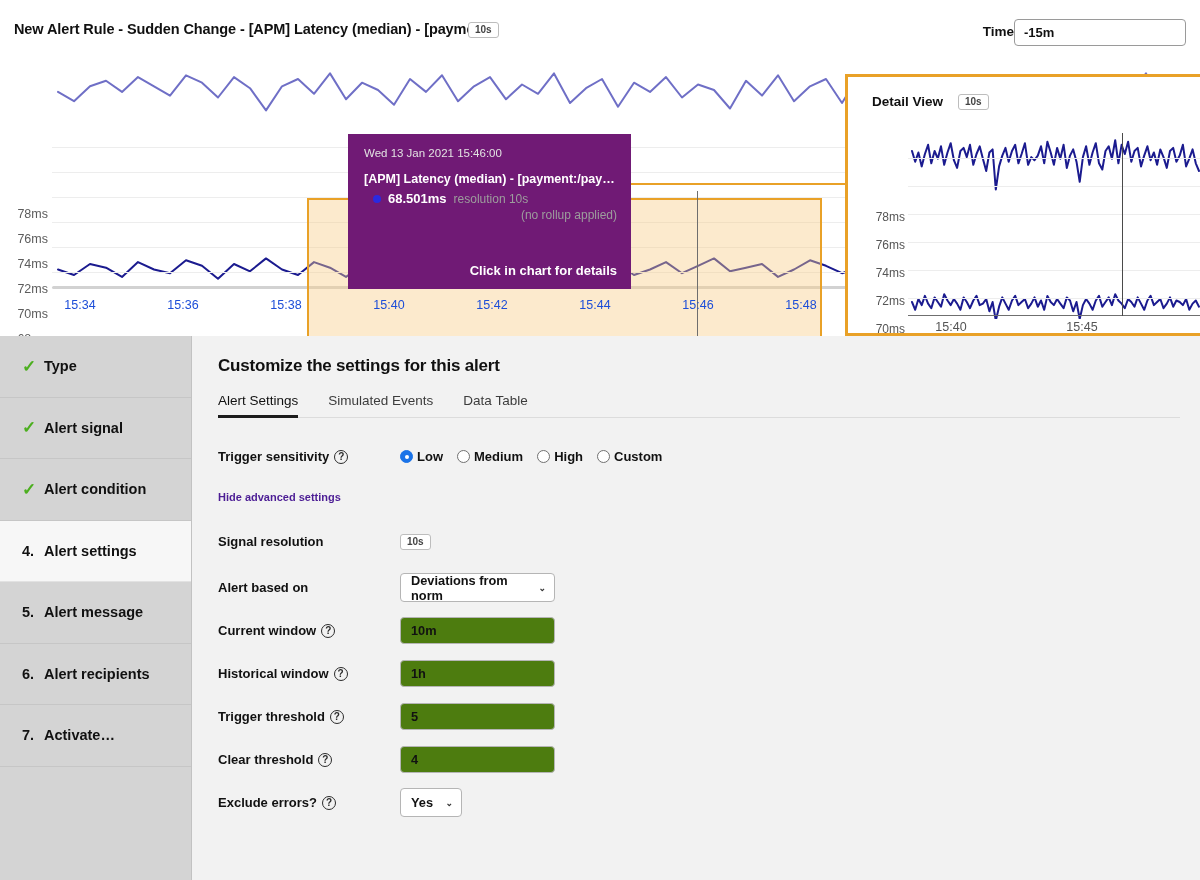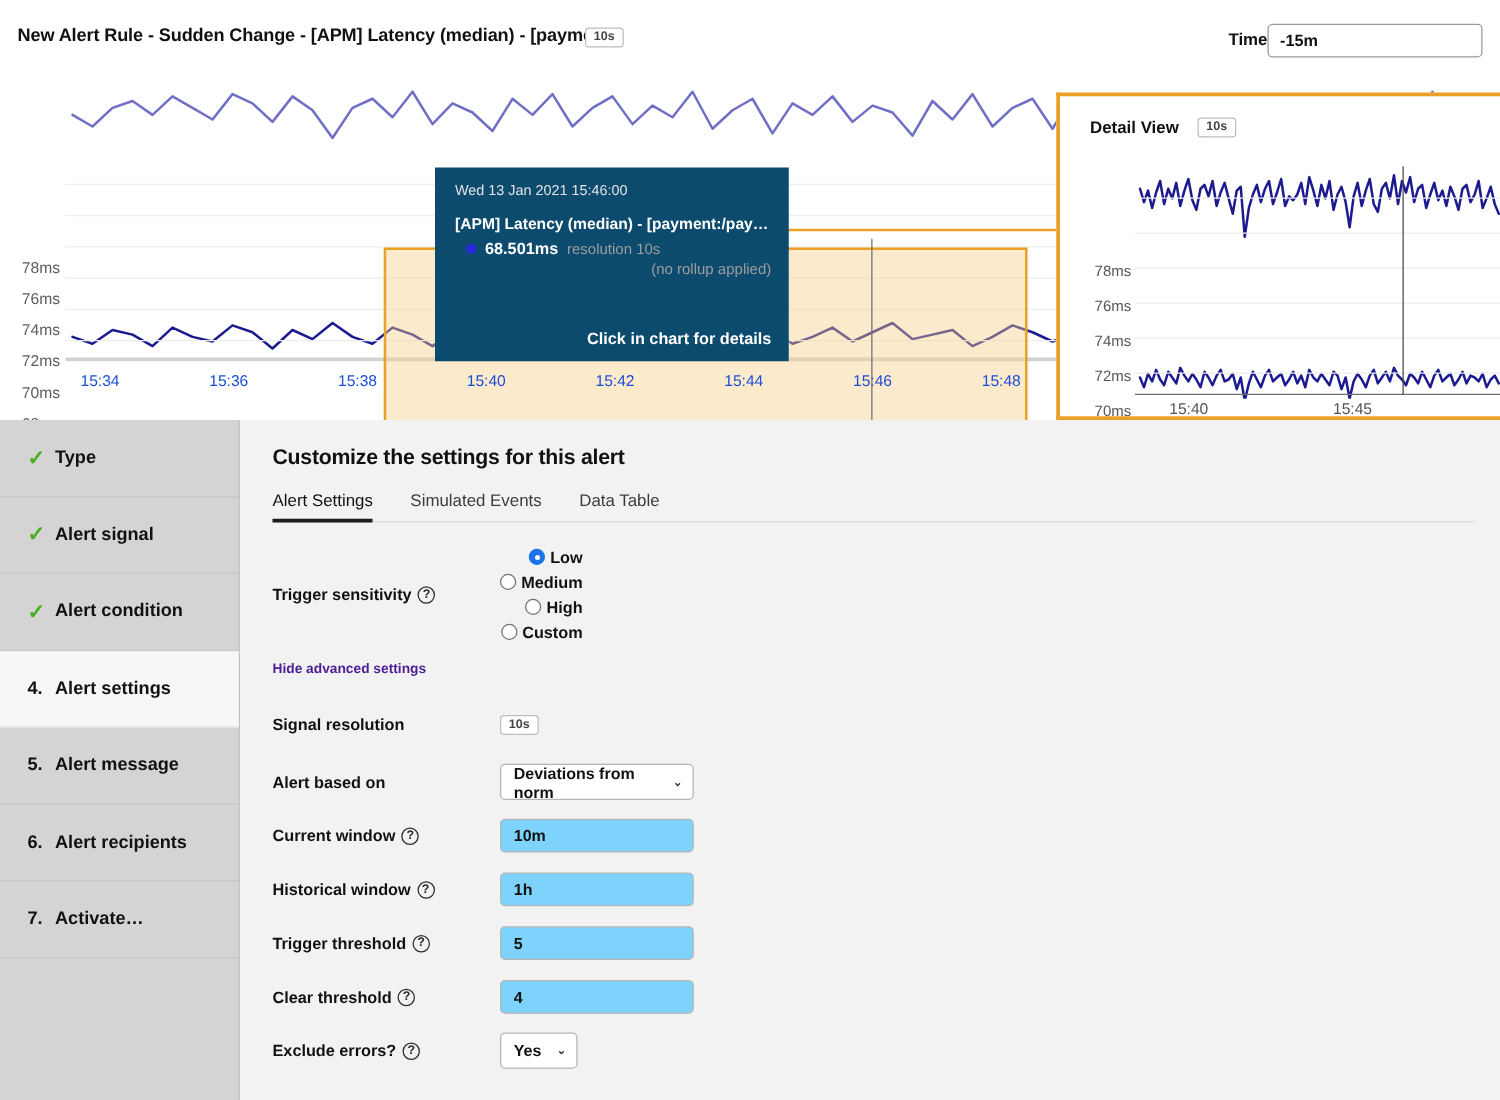--- a/index.html
+++ b/index.html
@@ -94,21 +94,21 @@
   }
   .cursor-line {
     position: absolute; left: 697px; top: 125px; width: 1px; height: 168px;
     background: #6e6e6e;
   }
 
   
   .tooltip {
     position: absolute; left: 348px; top: 134px;
     width: 283px; height: 155px;
-    background: #0c4a6e; color: #fff;
+    background: #701a75; color: #fff;
     padding: 13px 14px 10px 16px;
   }
   .tt-time { font-size: 11.5px; color: #e2e2e2; margin-bottom: 11px; }
   .tt-series {
     font-size: 12.5px; font-weight: 700; color: #fff;
     line-height: 1.55;
   }
   .tt-valrow {
     display: flex; align-items: baseline; gap: 7px; margin-top: 2px;
     padding-left: 9px;
@@ -209,21 +209,21 @@
     width: 182px; flex: none;
     font-size: 13px; font-weight: 700; color: #111;
     display: flex; align-items: center; gap: 5px;
   }
   .qmark {
     display: inline-block; width: 14px; height: 14px; border-radius: 50%;
     border: 1px solid #2b2b2b; color: #2b2b2b;
     font-size: 10px; font-weight: 700; line-height: 12px; text-align: center;
     cursor: pointer;
   }
-  .radios { display: flex; align-items: flex-end; gap: 5px; flex-direction: column; }
+  .radios { display: flex; align-items: center; gap: 5px; }
   .radio-item {
     display: flex; align-items: center; gap: 4px; margin-right: 9px; cursor: pointer;
   }
   .radio-dot {
     width: 13px; height: 13px; border-radius: 50%;
     border: 1px solid #717171; background: #fff; flex: none; position: relative;
   }
   .radio-dot.on { border-color: #1a73e8; background: #1a73e8; }
   .radio-dot.on::after {
     content: ""; position: absolute; left: 3.5px; top: 3.5px;
@@ -232,21 +232,21 @@
   .radio-text { font-size: 13px; font-weight: 700; color: #111; }
 
   .adv-link {
     display: block; margin: 16px 0 20px 0;
     font-size: 11px; font-weight: 700; color: #4c1d95;
     text-decoration: none; cursor: pointer;
   }
 
   .txtbox {
     width: 155px; height: 27px;
-    border: 1px solid #b5b5b5; border-radius: 4px; background: #7dd3fc;
+    border: 1px solid #b5b5b5; border-radius: 4px; background: #4d7c0f;
     font-family: "Liberation Sans", sans-serif; font-size: 12.8px;
     font-weight: 700; color: #111; padding: 0 10px;
   }
   .selectbox {
     height: 29px; border: 1px solid #b5b5b5; border-radius: 4px; background: #fff;
     font-family: "Liberation Sans", sans-serif; font-size: 12.8px;
     font-weight: 700; color: #111;
     padding: 0 22px 0 10px; cursor: pointer;
     display: inline-flex; align-items: center; position: relative;
   }

